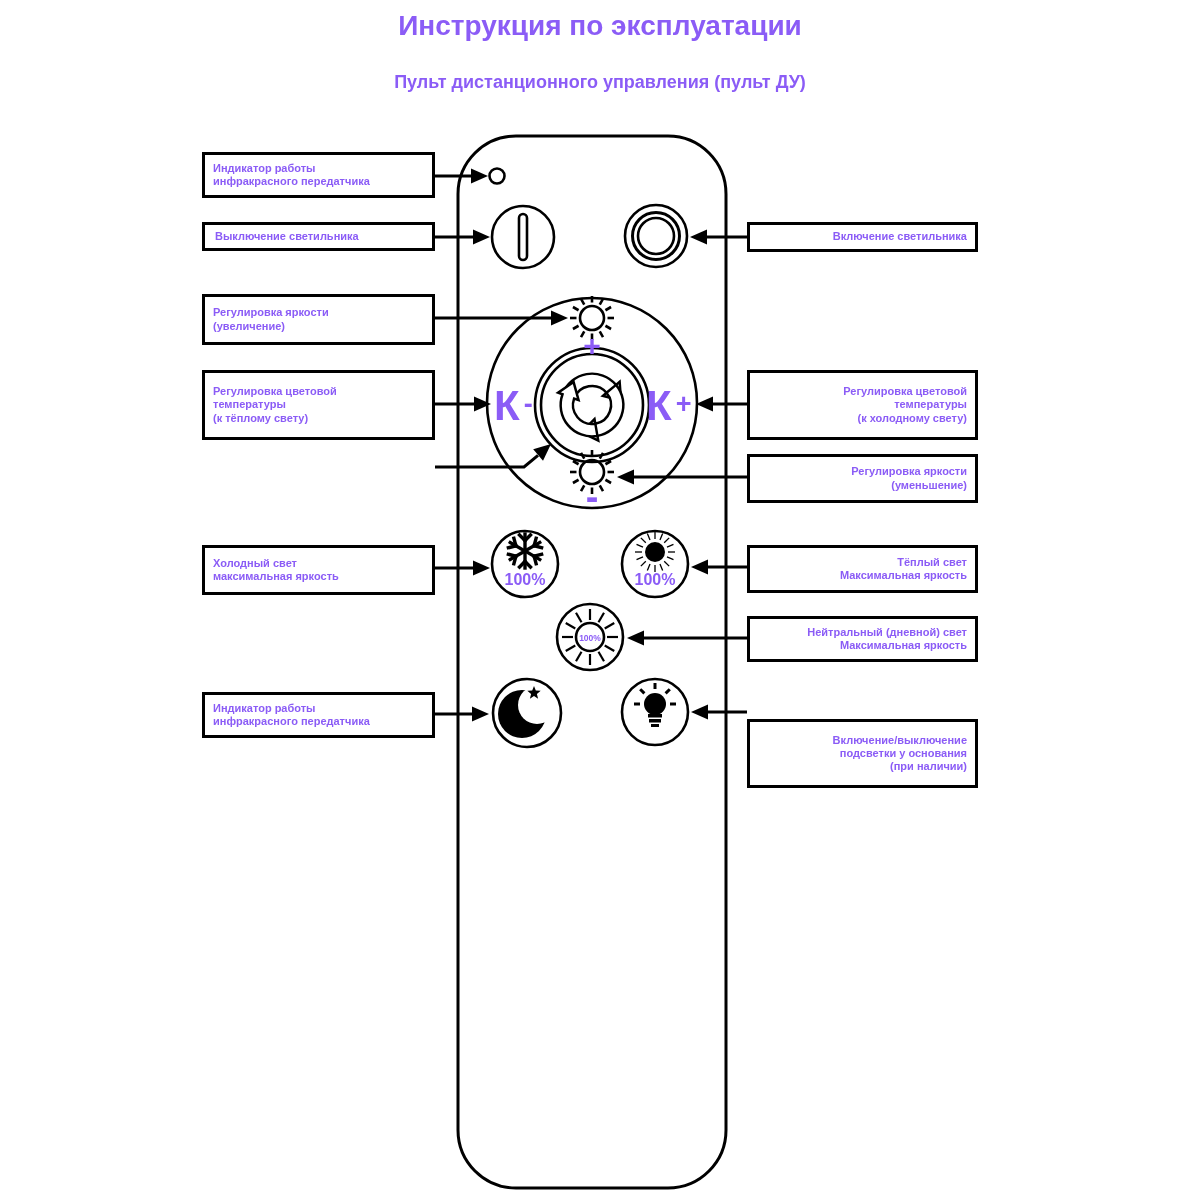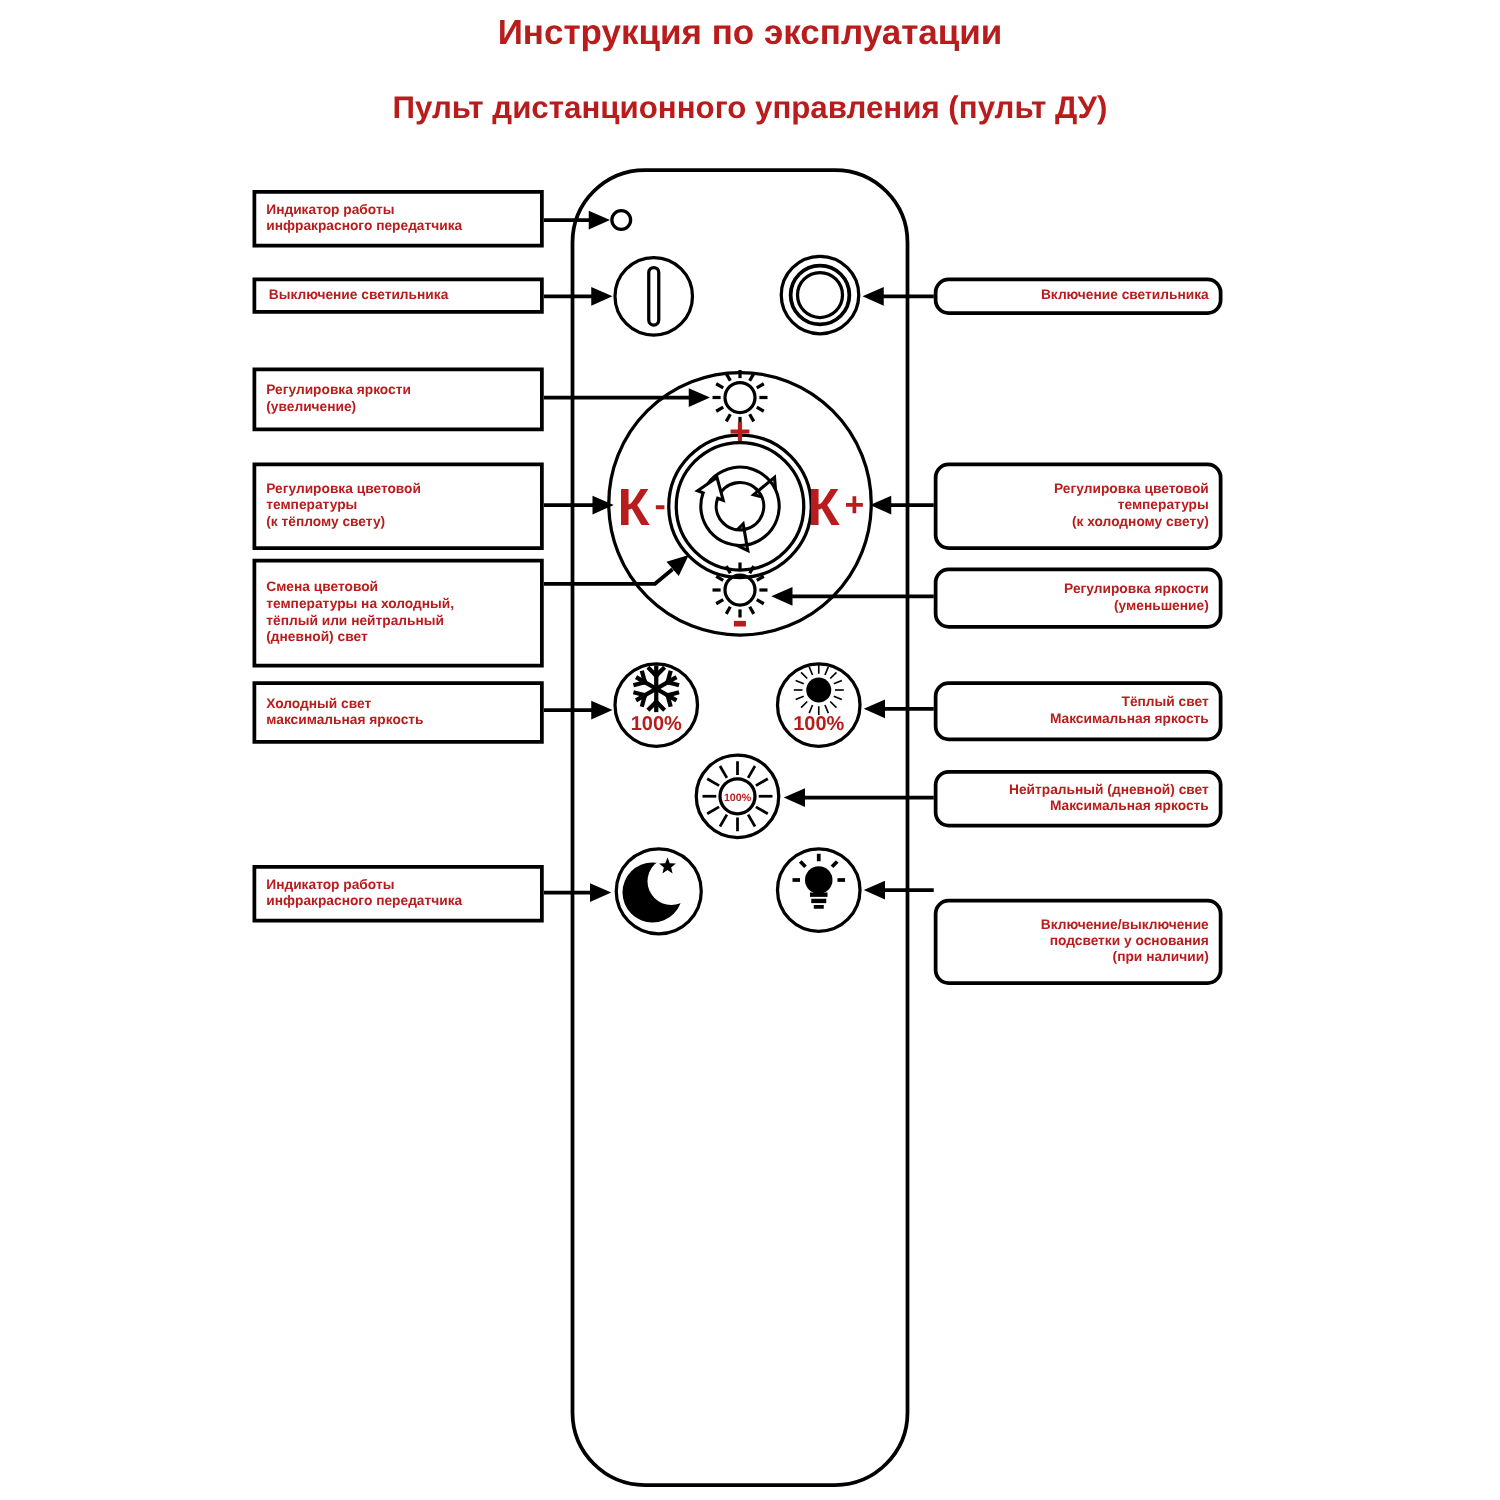--- a/index.html
+++ b/index.html
@@ -1,34 +1,34 @@
 <!DOCTYPE html>
 <html><head>
 <meta charset="utf-8">
 <style>
   html,body{margin:0;padding:0;background:#fff;}
   #canvas{position:relative;width:1200px;height:1200px;background:#fff;overflow:hidden;
-          font-family:"Liberation Sans",sans-serif;color:#b91c1c;}
+          font-family:"Liberation Sans",sans-serif;color:#8b5cf6;}
   .title{position:absolute;left:0;top:10px;width:100%;text-align:center;
          font-size:28px;font-weight:bold;}
   .subtitle{position:absolute;left:0;top:72px;width:100%;text-align:center;
-         font-size:25px;font-weight:bold;}
+         font-size:18px;font-weight:bold;}
   svg{position:absolute;left:0;top:0;}
   .ln{stroke:#000;stroke-width:3;fill:none;}
   .bd{fill:#fff;stroke:#000;stroke-width:3;}
   .c26{fill:none;stroke:#000;stroke-width:2.6;}
   .c30{fill:none;stroke:#000;stroke-width:3;}
   .fk{fill:#000;stroke:none;}
   .wh{fill:#fff;stroke:none;}
   .rcy{fill:#fff;stroke:#000;stroke-width:2.6;stroke-linejoin:miter;}
   .box{position:absolute;border:3px solid #000;background:#fff;box-sizing:border-box;
        display:flex;align-items:center;white-space:pre-line;
        font-weight:bold;font-size:11px;line-height:1.2;padding:3px 8px;}
   .lbox{left:202px;width:233px;text-align:left;}
-  .rbox{left:747px;width:231px;text-align:right;justify-content:flex-end;border-radius:12px;}
+  .rbox{left:747px;width:231px;text-align:right;justify-content:flex-end;}
   .k-label{position:absolute;font-weight:bold;font-size:42px;line-height:44px;}
   .k-sign{font-size:27px;vertical-align:7px;margin-left:4px;}
   .pm{position:absolute;font-weight:bold;transform:translateX(-50%);}
   .pct{position:absolute;font-weight:bold;font-size:16px;transform:translateX(-50%);}
   .pct-small{position:absolute;font-weight:bold;font-size:8.5px;transform:translate(-50%,-50%);}
 </style>
 </head>
 <body>
 
 <div id="canvas">
@@ -247,24 +247,20 @@
   <span class="pct-small" style="left:590px;top:638px;">100%</span>
 
   <div class="box lbox" style="top:152px;height:46px;">Индикатор работы
 инфракрасного передатчика</div>
   <div class="box lbox" style="top:222px;height:29px;padding-left:10px;">Выключение светильника</div>
   <div class="box lbox" style="top:294px;height:51px;">Регулировка яркости
 (увеличение)</div>
   <div class="box lbox" style="top:370px;height:70px;">Регулировка цветовой
 температуры
 (к тёплому свету)</div>
-  <div class="box lbox" style="top:447px;height:87px;">Смена цветовой
-температуры на холодный,
-тёплый или нейтральный
-(дневной) свет</div>
   <div class="box lbox" style="top:545px;height:50px;">Холодный свет
 максимальная яркость</div>
   <div class="box lbox" style="top:692px;height:46px;">Индикатор работы
 инфракрасного передатчика</div>
 
   <div class="box rbox" style="top:222px;height:30px;">Включение светильника</div>
   <div class="box rbox" style="top:370px;height:70px;">Регулировка цветовой
 температуры
 (к холодному свету)</div>
   <div class="box rbox" style="top:454px;height:49px;">Регулировка яркости

